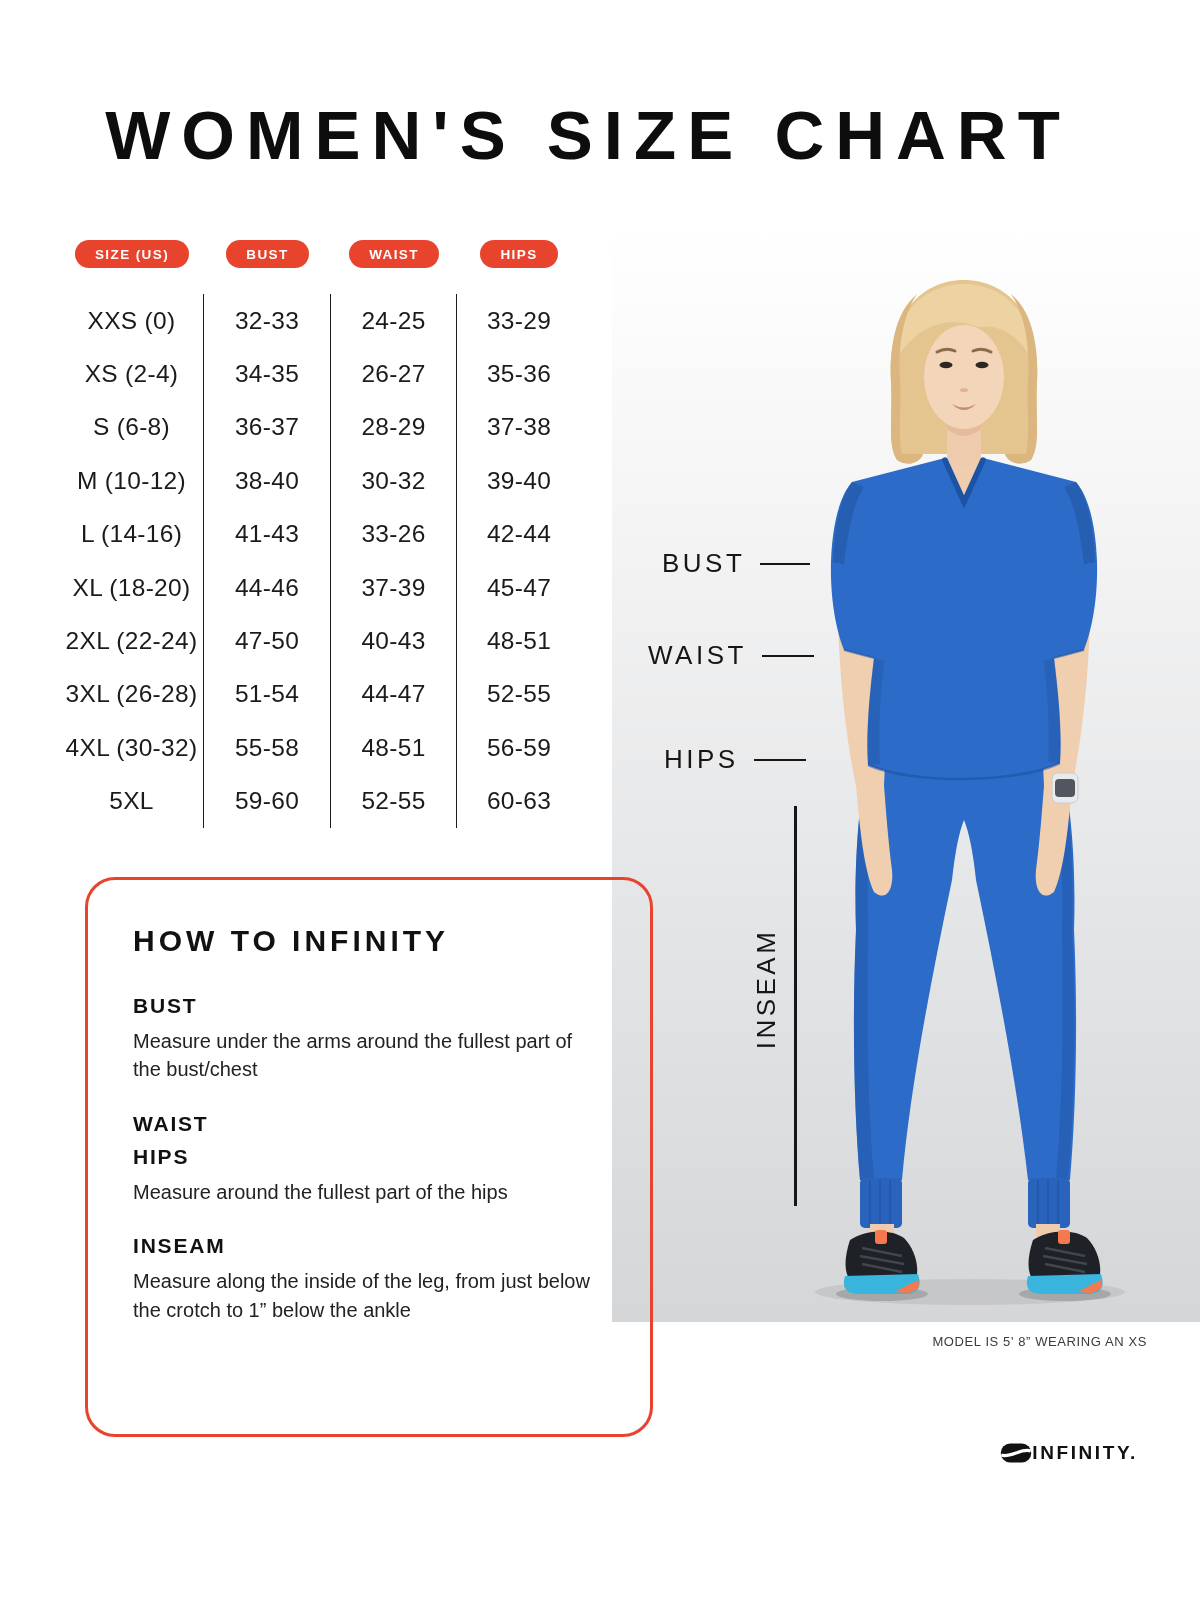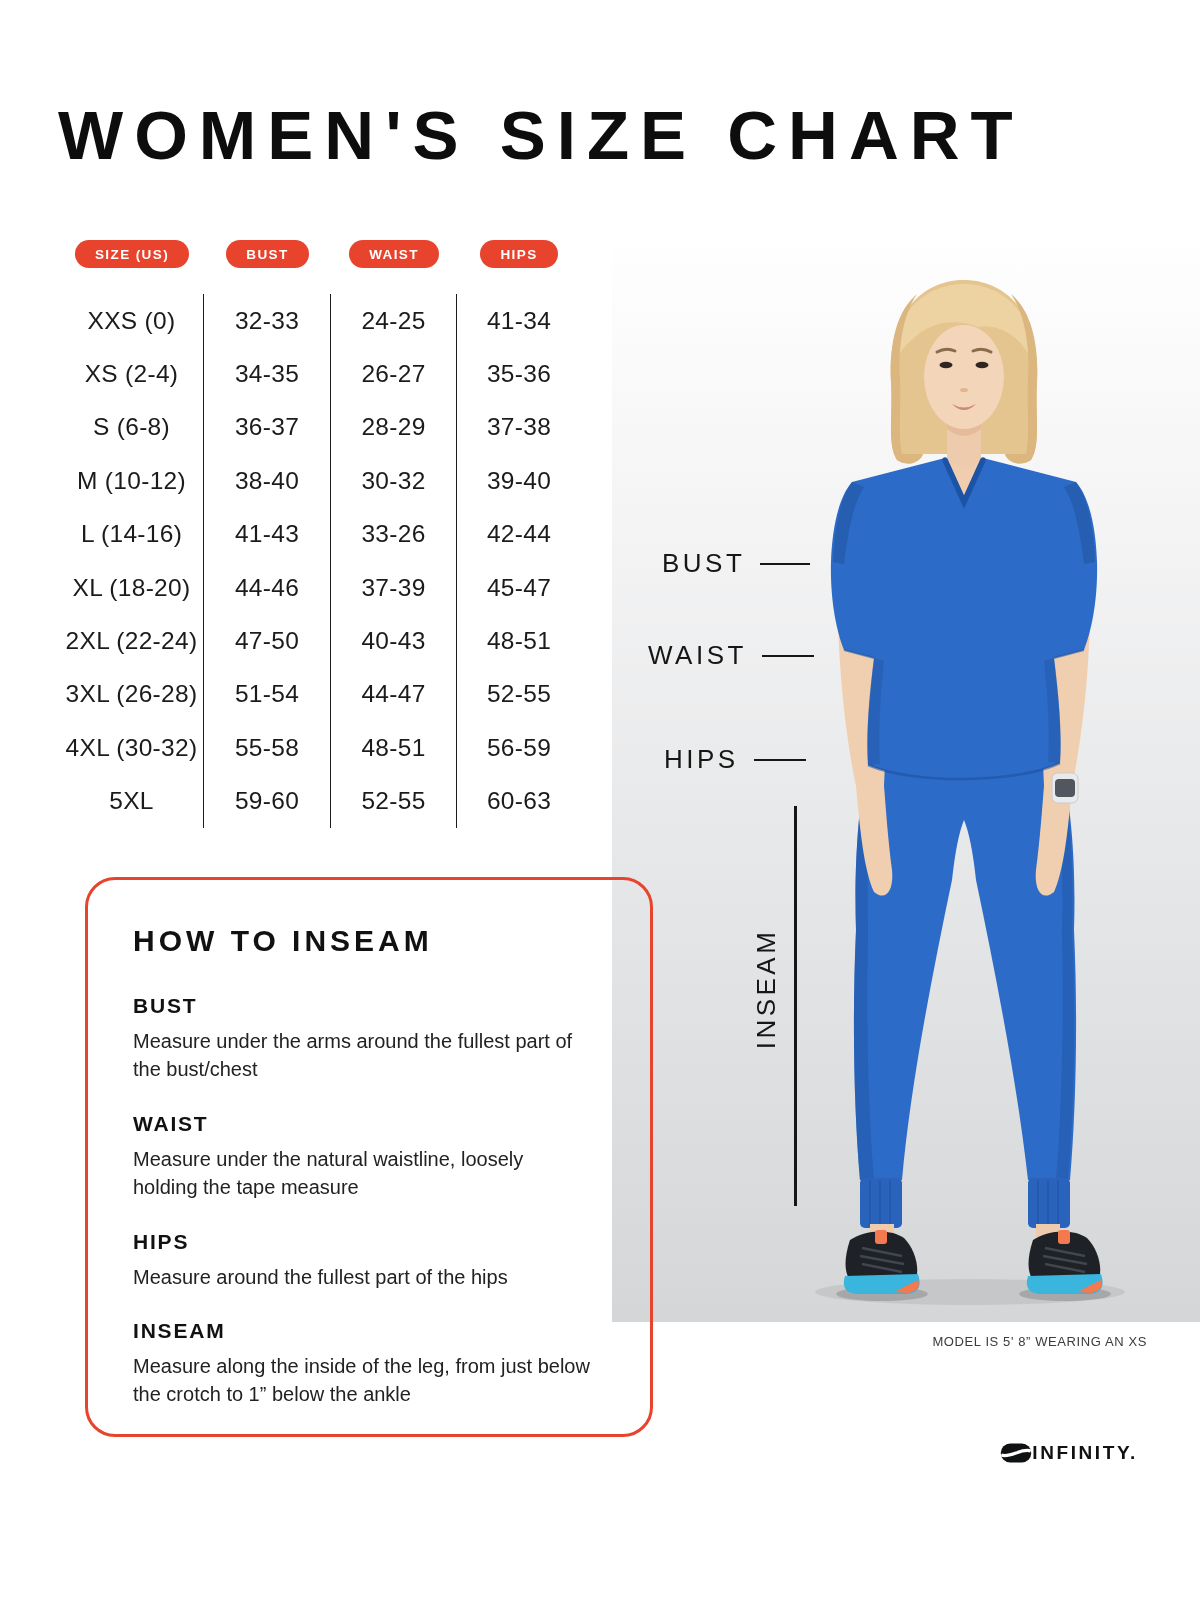--- a/index.html
+++ b/index.html
@@ -12,20 +12,21 @@
     width:1200px;height:1600px;position:relative;background:#ffffff;
     font-family:"Liberation Sans", sans-serif;color:var(--ink);overflow:hidden;
   }
   .abs{position:absolute;}
 
   
   .page-title{
     left:58px;top:96px;width:1060px;
     font-size:69px;font-weight:700;letter-spacing:11px;color:#0d0d0d;
     white-space:nowrap;
+    text-align:center;
   }
 
   
   .tbl-grid{
     left:60px;display:grid;grid-template-columns:144px 127px 126px 124px;
   }
   .tbl-head{top:240px;align-items:center;justify-items:center;}
   .pill{
     height:28px;padding:0 20px;border-radius:14.5px;background:var(--accent);
     color:#fff;font-size:13.5px;font-weight:700;letter-spacing:1.4px;
@@ -91,21 +92,21 @@
 <div class="abs page-title">WOMEN'S SIZE CHART</div>
 
 <div class="abs tbl-grid tbl-head">
     <div class="pill">SIZE (US)</div>
     <div class="pill">BUST</div>
     <div class="pill">WAIST</div>
     <div class="pill">HIPS</div>
   </div>
 
 <div class="abs tbl-grid tbl-body">
-    <div style="display: contents;"><div class="cell c0">XXS (0)</div><div class="cell c1">32-33</div><div class="cell c2">24-25</div><div class="cell c3">41-34</div></div>
+    <div style="display: contents;"><div class="cell c0">XXS (0)</div><div class="cell c1">32-33</div><div class="cell c2">24-25</div><div class="cell c3">33-29</div></div>
     <div style="display: contents;"><div class="cell c0">XS (2-4)</div><div class="cell c1">34-35</div><div class="cell c2">26-27</div><div class="cell c3">35-36</div></div>
     <div style="display: contents;"><div class="cell c0">S (6-8)</div><div class="cell c1">36-37</div><div class="cell c2">28-29</div><div class="cell c3">37-38</div></div>
     <div style="display: contents;"><div class="cell c0">M (10-12)</div><div class="cell c1">38-40</div><div class="cell c2">30-32</div><div class="cell c3">39-40</div></div>
     <div style="display: contents;"><div class="cell c0">L (14-16)</div><div class="cell c1">41-43</div><div class="cell c2">33-26</div><div class="cell c3">42-44</div></div>
     <div style="display: contents;"><div class="cell c0">XL (18-20)</div><div class="cell c1">44-46</div><div class="cell c2">37-39</div><div class="cell c3">45-47</div></div>
     <div style="display: contents;"><div class="cell c0">2XL (22-24)</div><div class="cell c1">47-50</div><div class="cell c2">40-43</div><div class="cell c3">48-51</div></div>
     <div style="display: contents;"><div class="cell c0">3XL (26-28)</div><div class="cell c1">51-54</div><div class="cell c2">44-47</div><div class="cell c3">52-55</div></div>
     <div style="display: contents;"><div class="cell c0">4XL (30-32)</div><div class="cell c1">55-58</div><div class="cell c2">48-51</div><div class="cell c3">56-59</div></div>
     <div style="display: contents;"><div class="cell c0">5XL</div><div class="cell c1">59-60</div><div class="cell c2">52-55</div><div class="cell c3">60-63</div></div>
   </div>
@@ -185,29 +186,28 @@
   <span class="mline" style="width:52px"></span>
 </div>
 <div class="abs mlabel" style="left:664px;top:744px;">
   <span>HIPS</span>
   <span class="mline" style="width:52px"></span>
 </div>
 <div class="abs inseam-line"></div>
 <div class="abs inseam-label">INSEAM</div>
 
 <div class="abs guide-box">
-  <h2 class="guide-title">HOW TO INSEAM</h2>
+  <h2 class="guide-title">HOW TO INFINITY</h2>
   <div>
       <div class="guide-sec">
         <h3>BUST</h3>
         <p>Measure under the arms around the fullest part of the bust/chest</p>
       </div>
       <div class="guide-sec">
         <h3>WAIST</h3>
-        <p>Measure under the natural waistline, loosely holding the tape measure</p>
       </div>
       <div class="guide-sec">
         <h3>HIPS</h3>
         <p>Measure around the fullest part of the hips</p>
       </div>
       <div class="guide-sec">
         <h3>INSEAM</h3>
         <p>Measure along the inside of the leg, from just below the crotch to 1” below the ankle</p>
       </div>
     </div>

